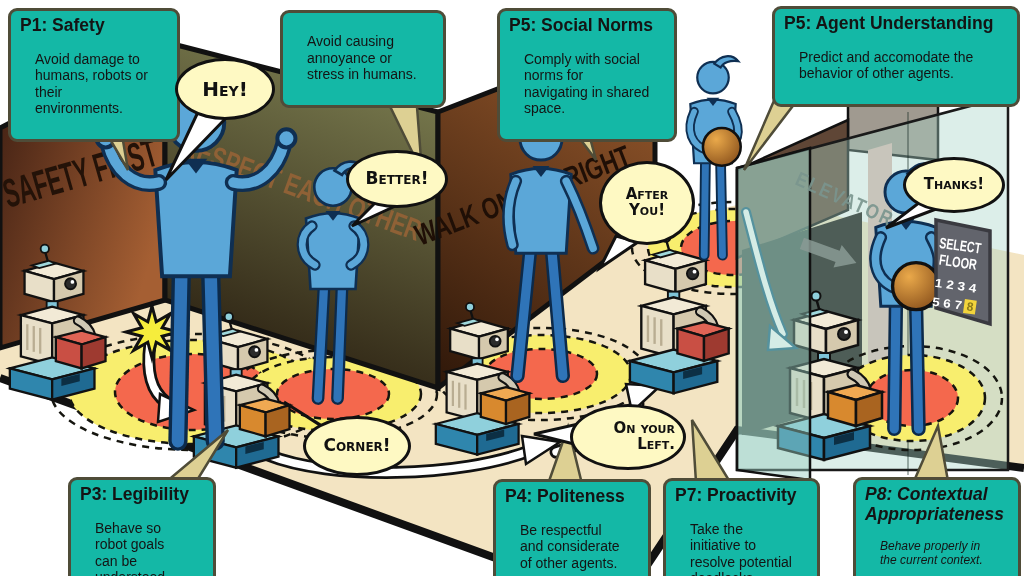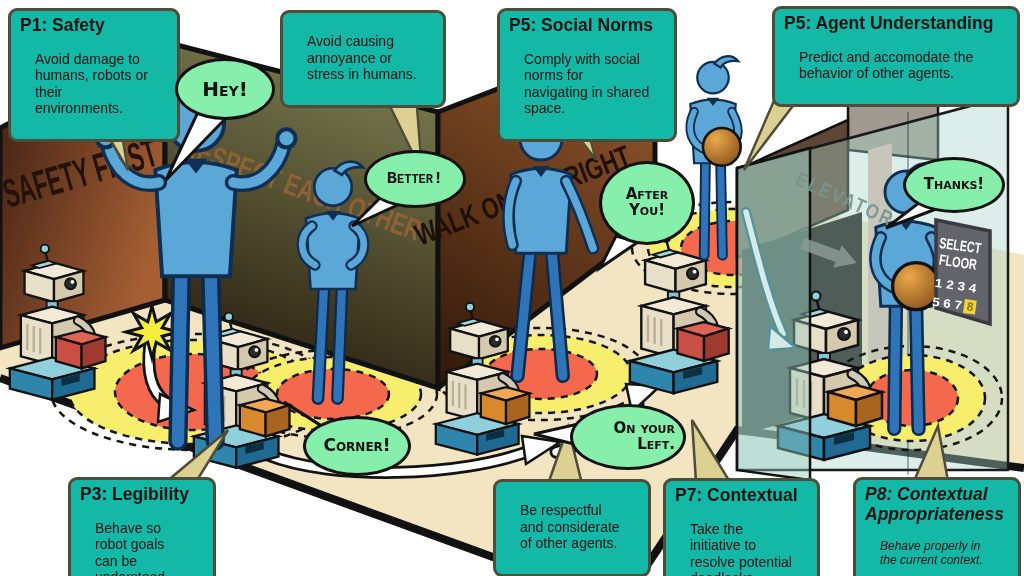--- a/index.html
+++ b/index.html
@@ -19,21 +19,21 @@
   
   .ring{fill:none;stroke:#15150f;stroke-width:2.5px;stroke-dasharray:7 6;}
   .ringY{fill:#f8ee6e;stroke:#15150f;stroke-width:2.5px;stroke-dasharray:7 6;}
   .ringR{fill:#f4684d;stroke:#15150f;stroke-width:2.5px;stroke-dasharray:7 6;}
   
   .callout{position:absolute;background:#14b8a6;border:3px solid #4f4c38;border-radius:9px;
            padding:5px 9px 7px;box-sizing:border-box;color:#141414;}
   .callout .t{font-weight:bold;font-size:17.5px;line-height:1.12;margin:0 0 3px 0;}
   .callout .b{font-size:14px;line-height:1.18;margin:15px;}
   
-  .bubble{position:absolute;background:#86efac;border:3.5px solid #111;border-radius:50%;
+  .bubble{position:absolute;background:#fef9c3;border:3.5px solid #111;border-radius:50%;
           display:flex;align-items:center;justify-content:center;text-align:center;
           font-family:"DejaVu Sans",sans-serif;font-weight:700;font-variant:small-caps;
           color:#111;line-height:1.05;box-sizing:border-box;padding:4px 8px;}
 </style>
 </head>
 <body>
 
 <div id="stage">
 
 <svg viewBox="0 0 1024 576" width="1024" height="576">
@@ -326,35 +326,36 @@
 </div>
 <div class="callout" style="left:772px;top:6px;width:248px;">
   <div class="t">P5: Agent Understanding</div>
   <div class="b">Predict and accomodate the behavior of other agents.</div>
 </div>
 <div class="callout" style="left:68px;top:477px;width:148px;">
   <div class="t">P3: Legibility</div>
   <div class="b">Behave so robot goals can be understood.</div>
 </div>
 <div class="callout" style="left:493px;top:479px;width:158px;">
+  <div class="t">P4: Politeness</div>
   <div class="b">Be respectful and considerate of other agents.</div>
 </div>
 <div class="callout" style="left:663px;top:478px;width:157px;">
-  <div class="t">P7: Contextual</div>
+  <div class="t">P7: Proactivity</div>
   <div class="b">Take the initiative to resolve potential deadlocks.</div>
 </div>
 <div class="callout" style="left:853px;top:477px;width:168px;font-style:italic;">
   <div class="t">P8: Contextual Appropriateness</div>
   <div class="b" style="font-size:12px">Behave properly in the current context.</div>
 </div>
 
 <div class="bubble" style="left:175px;top:58px;width:100px;height:62px;font-size:20px;">
   <span>Hey!</span>
 </div>
-<div class="bubble" style="left:364px;top:150px;width:102px;height:58px;font-size:17px;font-family:Liberation Mono, monospace;">
+<div class="bubble" style="left:346px;top:150px;width:102px;height:58px;font-size:17px;">
   <span>Better!</span>
 </div>
 <div class="bubble" style="left:599px;top:161px;width:96px;height:84px;font-size:15px;">
   <span>After You!</span>
 </div>
 <div class="bubble" style="left:303px;top:416px;width:108px;height:60px;font-size:17px;">
   <span>Corner!</span>
 </div>
 <div class="bubble" style="left:903px;top:157px;width:102px;height:56px;font-size:15px;">
   <span>Thanks!</span>

